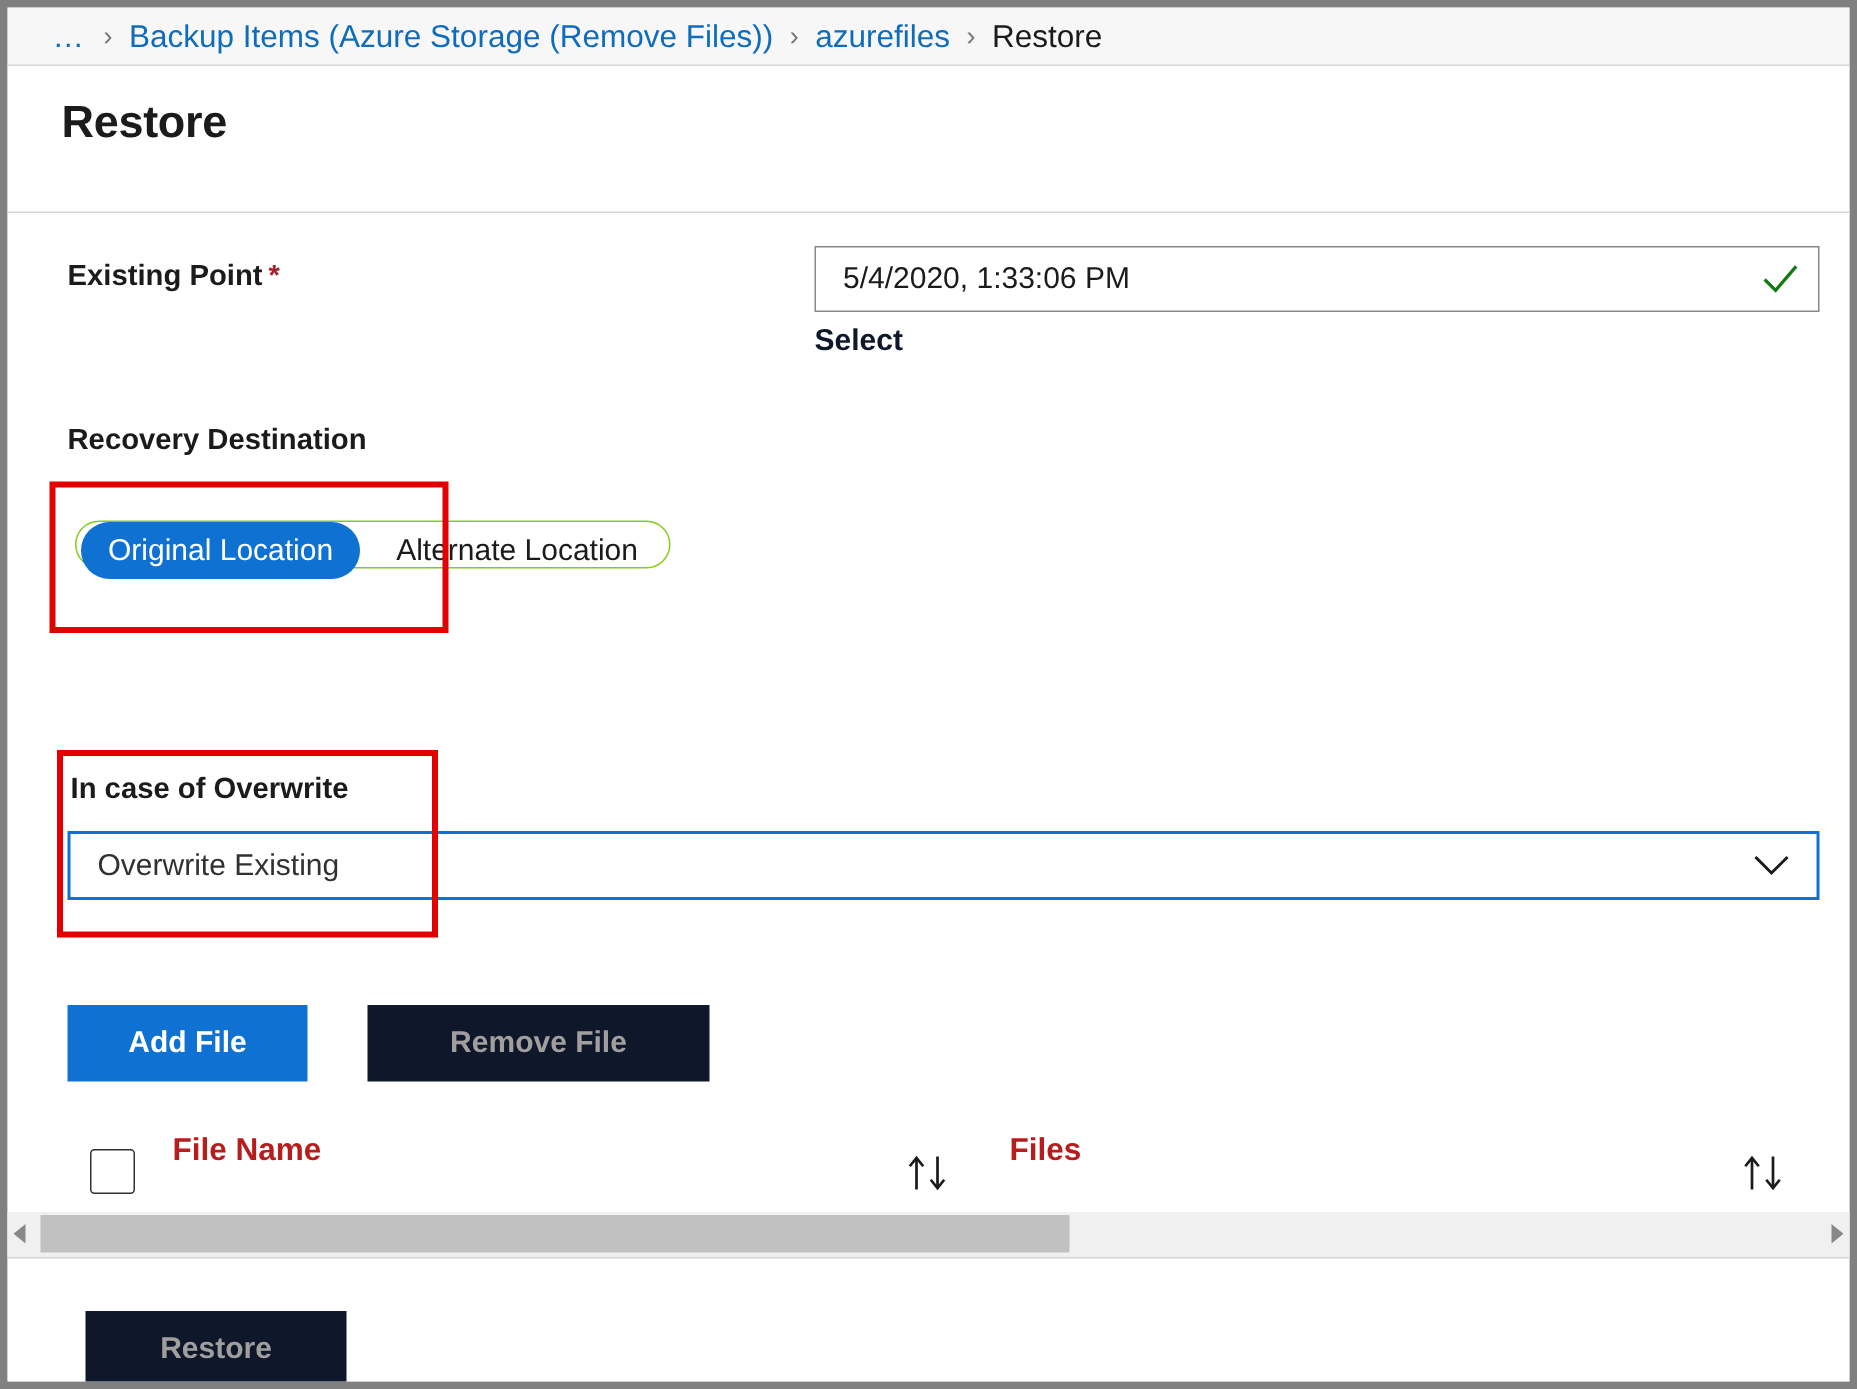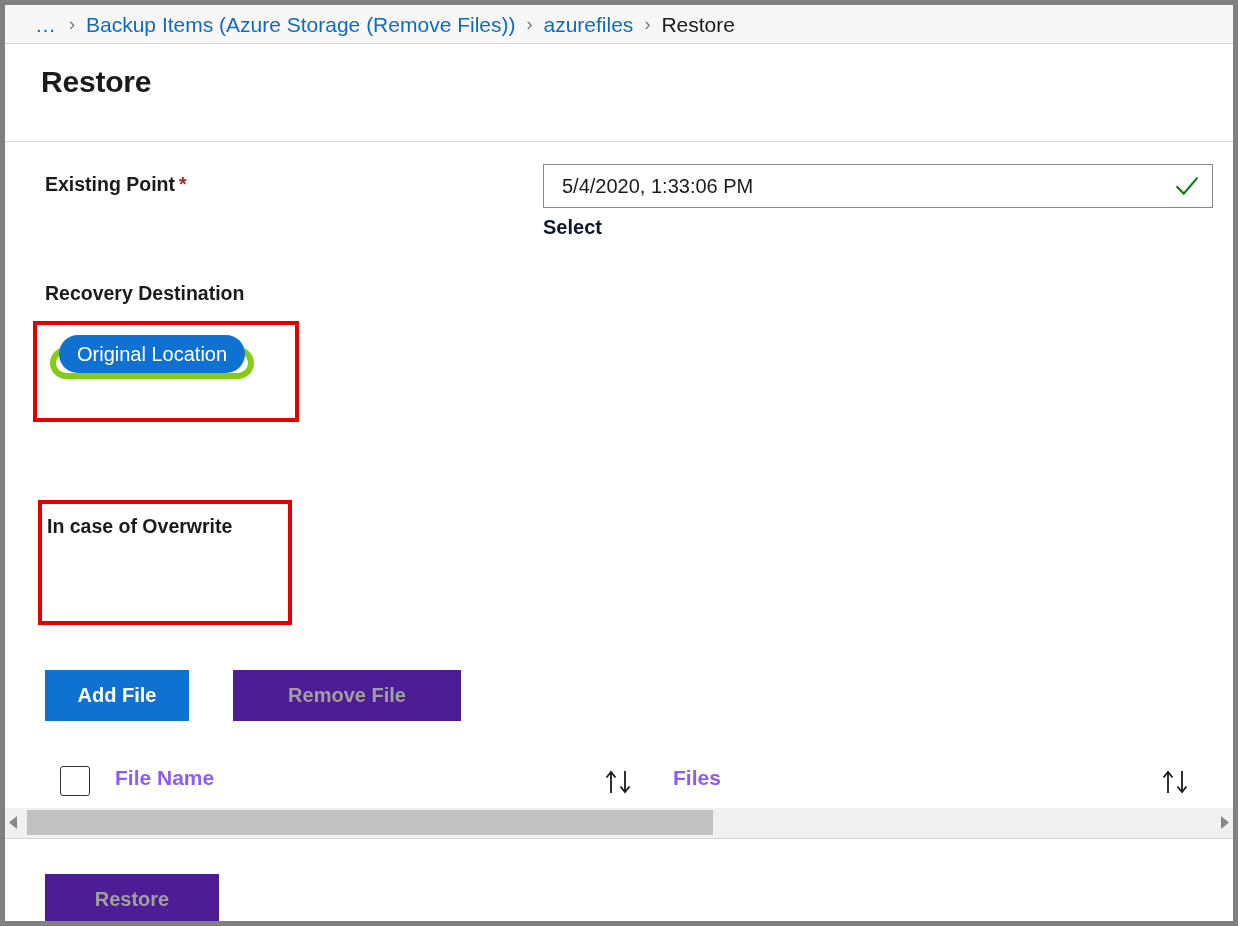--- a/index.html
+++ b/index.html
@@ -136,25 +136,25 @@
     cursor: pointer;
   }
 
   
   .pill-group {
     position: absolute;
     left: 45px;
     top: 205px;
     height: 32px;
     box-sizing: border-box;
-    border: 6px solid #84cc16;
+    border: 1px solid #84cc16;
     border-radius: 22px;
     background: #ffffff;
     display: flex;
-    align-items: flex-end;
+    align-items: flex-start;
     padding: 0;
   }
   .pill-opt {
     height: 38px;
     display: flex;
     align-items: center;
     justify-content: center;
     font-size: 20px;
     color: #1b1b1b;
     border-radius: 19px;
@@ -205,25 +205,26 @@
     font-weight: bold;
     border: none;
     cursor: pointer;
     font-family: "Liberation Sans", sans-serif;
   }
   .btn-primary {
     background: #0f72d3;
     color: #ffffff;
   }
   .btn-disabled {
-    background: #4c1d95;
+    background: #0f172a;
     color: #a19f9d;
     cursor: default;
-  }
-  #add-file-btn  { left: 40px;  top: 528px; width: 144px; height: 51px; }
+    margin-left: 12px;
+  }
+  #add-file-btn  { left: 40px;  top: 528px; width: 160px; height: 51px; }
   #remove-file-btn { left: 228px; top: 528px; width: 228px; height: 51px; }
   #restore-btn   { left: 40px;  top: 732px; width: 174px; height: 51px; }
 
   
   .table-head {
     position: absolute;
     left: 0;
     top: 610px;
     width: 1228px;
     height: 56px;
@@ -237,22 +238,22 @@
     box-sizing: border-box;
     border: 1.5px solid #323130;
     border-radius: 3px;
     background: #ffffff;
     cursor: pointer;
   }
   .th-label {
     position: absolute;
     font-size: 21px;
     font-weight: bold;
-    color: #8b5cf6;
-    top: 14px;
+    color: #b91c1c;
+    top: 3px;
   }
   #th-filename { left: 110px; }
   #th-type { left: 668px; }
   .sort-icon {
     position: absolute;
     top: 16px;
     width: 34px;
     height: 28px;
     cursor: pointer;
   }
@@ -334,24 +335,31 @@
         <polyline points="3,13 9,19 21,5" fill="none" stroke="#107c10" stroke-width="2" stroke-linecap="square"></polyline>
       </svg>
     </div>
 
     <div class="select-link">Select</div>
 
     <div class="field-label" style="left:40px; top:140px;">Recovery Destination</div>
 
     <div class="pill-group">
       <div class="pill-opt selected">Original Location</div>
+      <div class="pill-opt">Alternate Location</div>
     </div>
 
     <div class="field-label" style="left:42px; top:373px; font-weight:bold;">In case of Overwrite</div>
 
+    <div class="dropdown">
+      <span class="dropdown-value">Overwrite Existing</span>
+      <svg class="chevron" viewBox="0 0 24 14" aria-hidden="true">
+        <polyline points="2,2 12,12 22,2" fill="none" stroke="#1b1b1b" stroke-width="2" stroke-linecap="square"></polyline>
+      </svg>
+    </div>
 
     <button class="btn btn-primary" id="add-file-btn">Add File</button>
     <button class="btn btn-disabled" id="remove-file-btn" disabled="">Remove File</button>
 
     <div class="table-head">
       <div class="th-checkbox"></div>
       <div class="th-label" id="th-filename">File Name</div>
       <svg class="sort-icon" id="sort-filename" viewBox="0 0 34 28" aria-hidden="true">
         <line x1="8" y1="25" x2="8" y2="4" stroke="#1b1b1b" stroke-width="1.8"></line>
         <polyline points="3.5,9.5 8,4 12.5,9.5" fill="none" stroke="#1b1b1b" stroke-width="1.8"></polyline>

